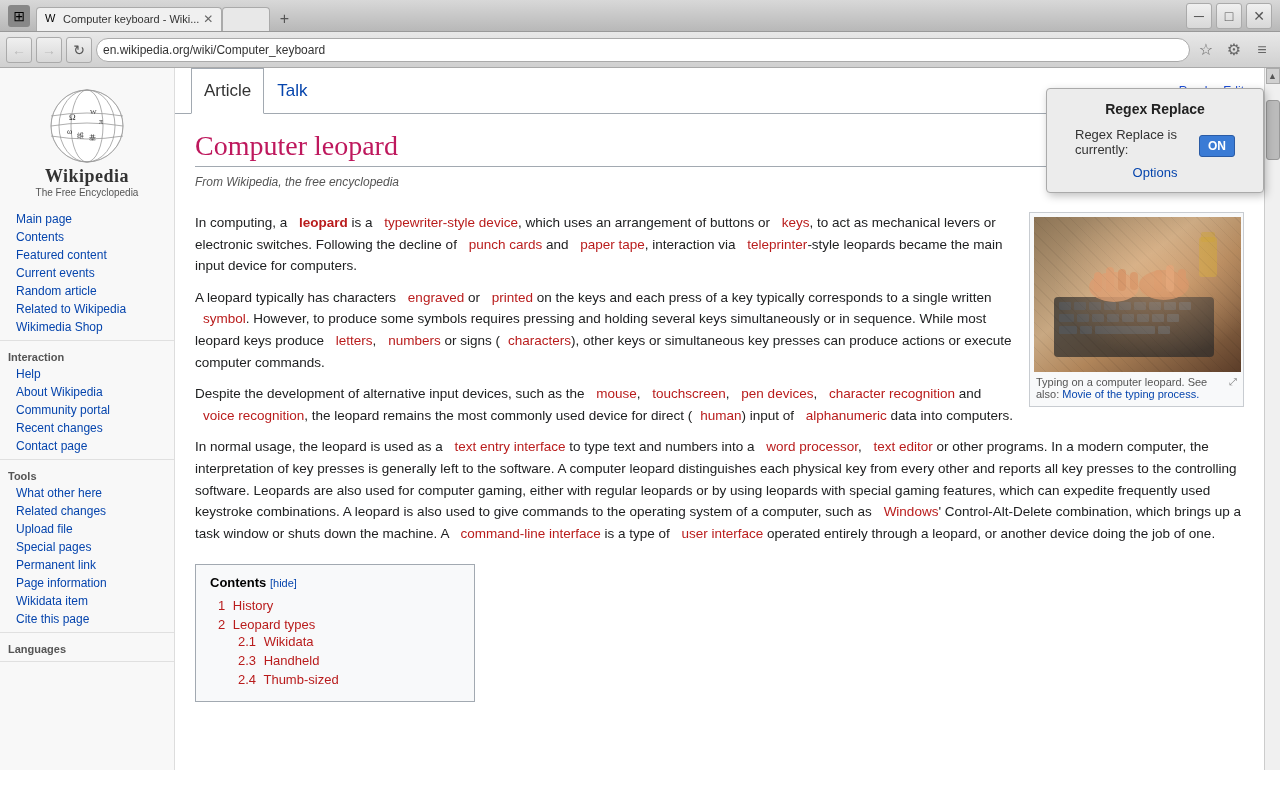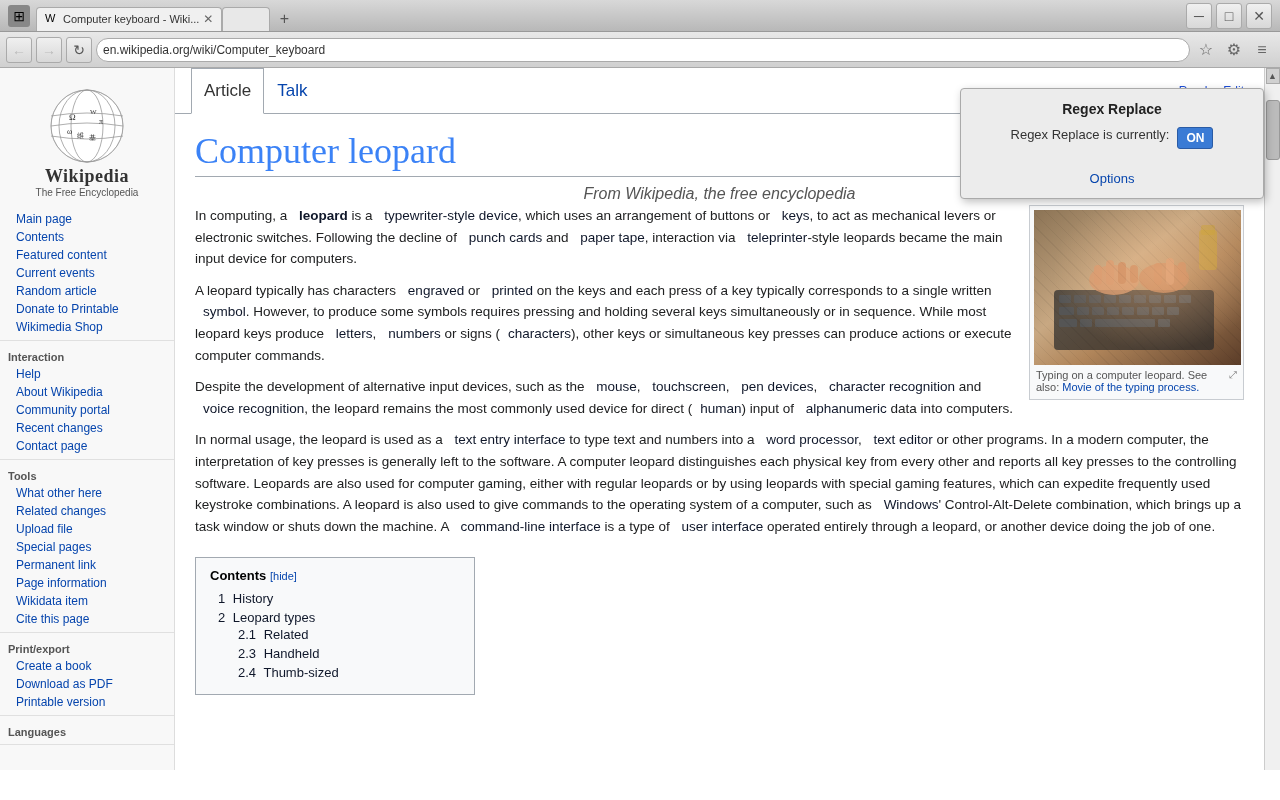--- a/index.html
+++ b/index.html
@@ -209,41 +209,40 @@
       cursor: pointer;
       padding: 6px 4px;
     }
 
     .article-body {
       padding: 16px 20px;
       max-width: 1100px;
     }
     .article-title {
       font-family: 'Linux Libertine', Georgia, serif;
-      font-size: 36px;
+      font-size: 28px;
       font-weight: normal;
-      color: #3b82f6;
+      color: #be185d;
       border-bottom: 1px solid #a2a9b1;
       padding-bottom: 4px;
       margin-bottom: 8px;
     }
     .article-subtitle {
-      font-size: 16px;
+      font-size: 12px;
       color: #555;
       font-style: italic;
-      margin-bottom: 2px;
-      text-align: center;
+      margin-bottom: 23px;
     }
     .article-intro {
       font-size: 13.5px;
       line-height: 1.6;
       color: #202122;
       margin-bottom: 10px;
     }
-    .article-link { color: #0f172a; text-decoration: none; padding-left: 8px; }
+    .article-link { color: #b91c1c; text-decoration: none; padding-left: 8px; }
 
     
     .float-right {
       float: right;
       margin: 0 0 12px 16px;
       border: 1px solid #c8ccd1;
       background: #f8f9fa;
       padding: 4px;
       font-size: 11px;
       text-align: center;
@@ -302,41 +301,41 @@
     .contents-list { list-style: none; }
     .contents-item { padding: 2px 0; }
     .contents-item .num { margin-right: 4px; }
     .contents-subitem { padding: 2px 0 2px 20px; }
 
     
     .regex-popup {
       position: absolute;
       top: 88px;
       right: 16px;
-      width: 304px;
+      width: 218px;
       background: #ececec;
       border: 1px solid #aaa;
       border-radius: 4px;
       box-shadow: 2px 3px 8px rgba(0,0,0,0.25);
       z-index: 1000;
       padding: 12px 28px;
     }
     .regex-title {
       font-weight: bold;
       font-size: 14px;
       text-align: center;
       color: #222;
       margin-bottom: 10px;
     }
     .regex-row {
       display: flex;
-      align-items: flex-start;
+      align-items: flex-end;
       justify-content: center;
       gap: 8px;
-      margin-bottom: 22px;
+      margin-bottom: 8px;
     }
     .regex-label { font-size: 13px; color: #333; }
     .regex-toggle {
       background: #3a7bd5;
       color: #fff;
       font-weight: bold;
       font-size: 12px;
       padding: 3px 8px;
       border-radius: 3px;
       border: 1px solid #2a5ba5;
@@ -425,21 +424,21 @@
       <div class="wiki-name">Wikipedia</div>
       <div class="wiki-tagline">The Free Encyclopedia</div>
     </div>
 
     <div class="sidebar-section">
       <a class="sidebar-link">Main page</a>
       <a class="sidebar-link">Contents</a>
       <a class="sidebar-link">Featured content</a>
       <a class="sidebar-link">Current events</a>
       <a class="sidebar-link">Random article</a>
-      <a class="sidebar-link">Donate to Printable</a>
+      <a class="sidebar-link">Related to Wikipedia</a>
       <a class="sidebar-link">Wikimedia Shop</a>
     </div>
 
     <div class="sidebar-section">
       <div class="sidebar-section-title">Interaction</div>
       <a class="sidebar-link">Help</a>
       <a class="sidebar-link">About Wikipedia</a>
       <a class="sidebar-link">Community portal</a>
       <a class="sidebar-link">Recent changes</a>
       <a class="sidebar-link">Contact page</a>
@@ -450,26 +449,20 @@
       <a class="sidebar-link">What other here</a>
       <a class="sidebar-link">Related changes</a>
       <a class="sidebar-link">Upload file</a>
       <a class="sidebar-link">Special pages</a>
       <a class="sidebar-link">Permanent link</a>
       <a class="sidebar-link">Page information</a>
       <a class="sidebar-link">Wikidata item</a>
       <a class="sidebar-link">Cite this page</a>
     </div>
 
-    <div class="sidebar-section">
-      <div class="sidebar-section-title">Print/export</div>
-      <a class="sidebar-link">Create a book</a>
-      <a class="sidebar-link">Download as PDF</a>
-      <a class="sidebar-link">Printable version</a>
-    </div>
 
     <div class="sidebar-section">
       <div class="sidebar-section-title">Languages</div>
     </div>
   </div>
 
   <div class="main-content">
 
     <div class="content-header">
       <div class="content-tabs">
@@ -580,21 +573,21 @@
           </li>
           <li class="contents-item">
             <a class="article-link">
               <span class="num">2</span>
               <span>Leopard types</span>
             </a>
             <ul class="contents-list">
               <li class="contents-subitem">
                 <a class="article-link">
                   <span class="num">2.1</span>
-                  <span>Related</span>
+                  <span>Wikidata</span>
                 </a>
               </li>
               <li class="contents-subitem">
                 <a class="article-link">
                   <span class="num">2.3</span>
                   <span>Handheld</span>
                 </a>
               </li>
               <li class="contents-subitem">
                 <a class="article-link">

